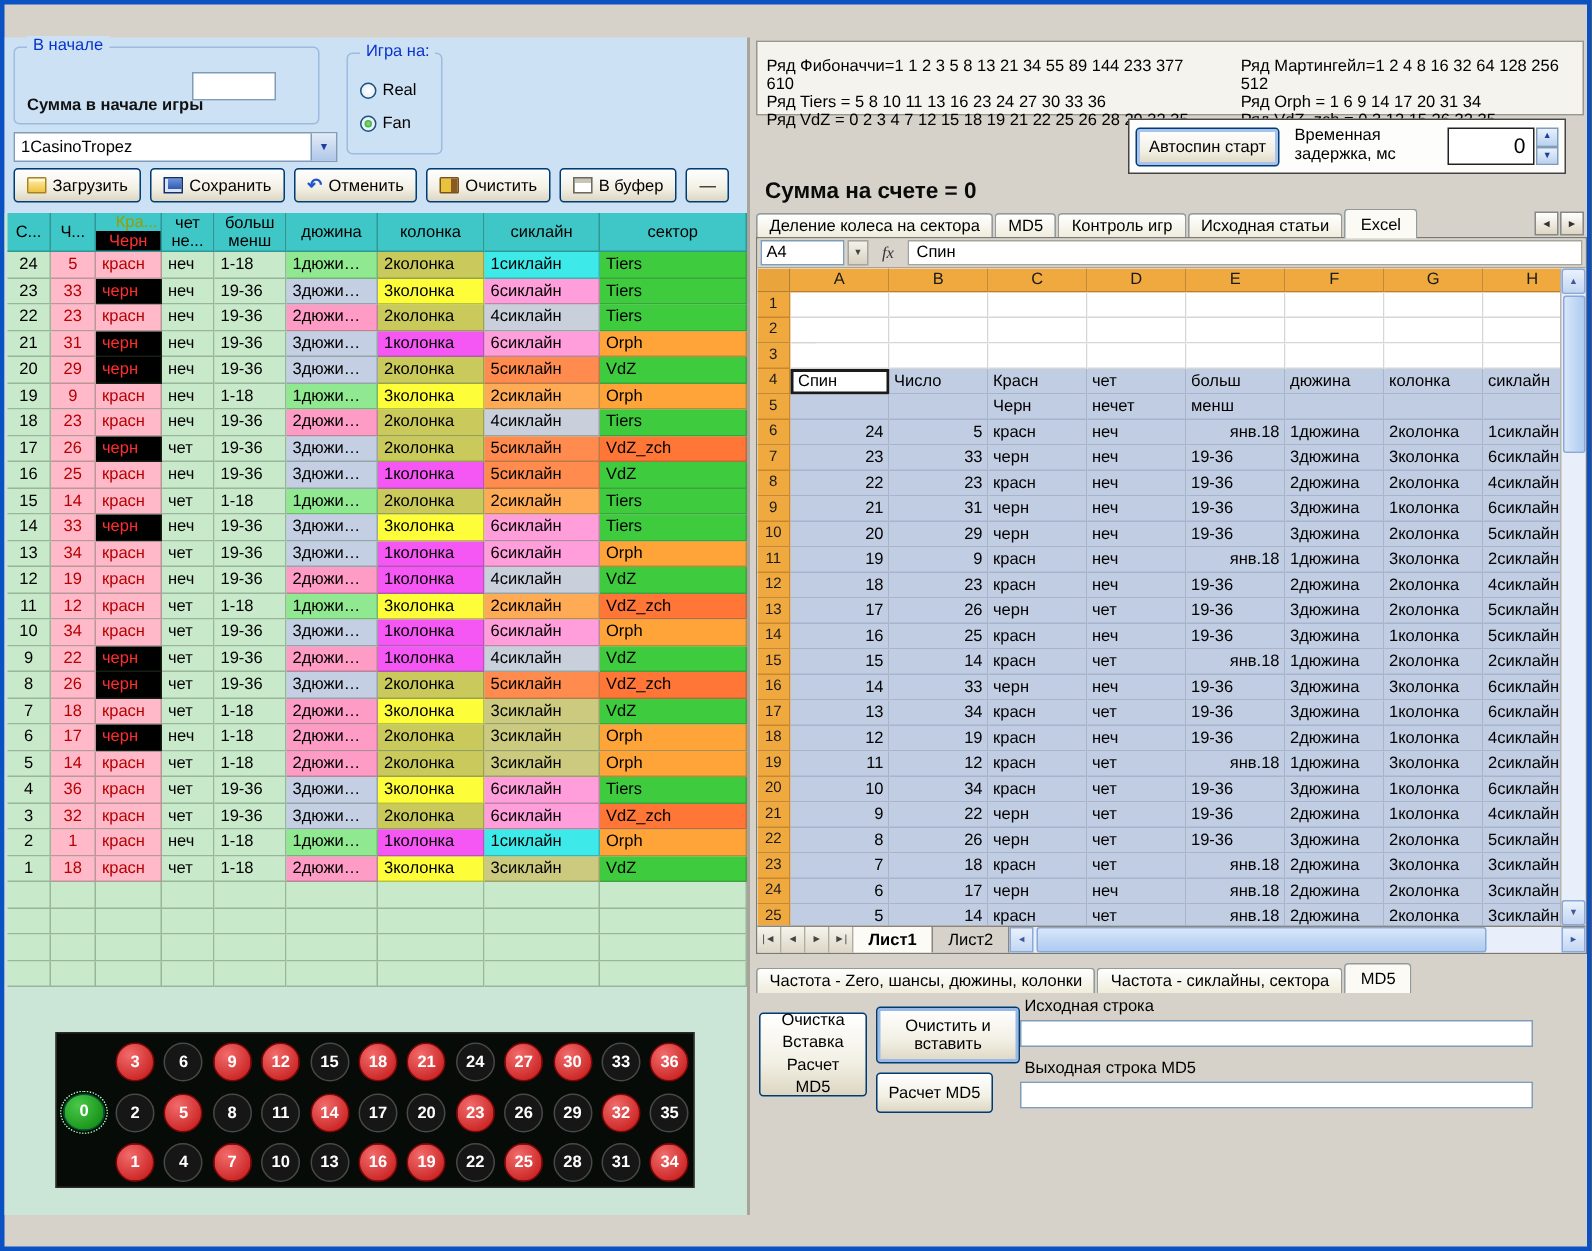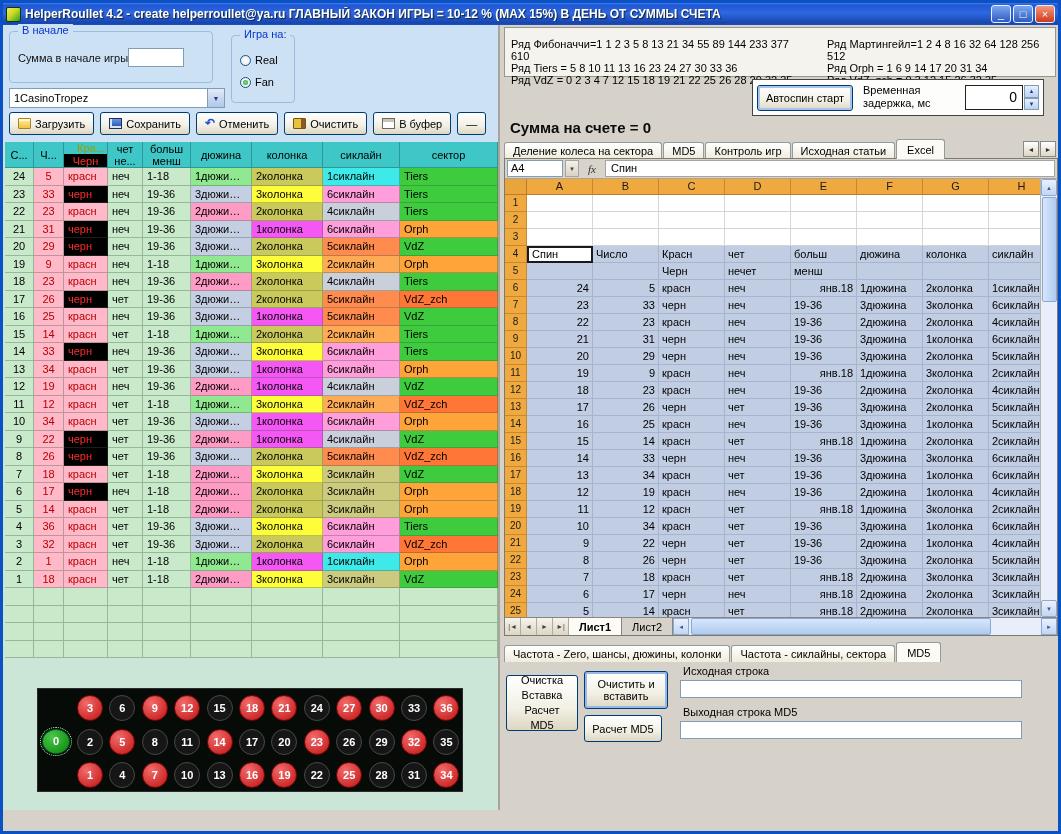--- a/index.html
+++ b/index.html
@@ -18,21 +18,21 @@
     line-height:15px;text-align:center;padding:0;background:linear-gradient(#7BA7F0,#2E5BC0);cursor:default;}
   .wbtn.close{background:linear-gradient(#F09A80,#D03A18);}
   
   .content{position:absolute;left:0;top:22px;width:1055px;height:785px;}
   
   .left-panel{position:absolute;left:0;top:0;width:497px;height:785px;background:#CDE1F5;border-right:2px solid #A8A49C;}
   .left-lower{position:absolute;left:0;top:117px;right:0;bottom:0;background:#CBE6D6;}
   .group{position:absolute;border:1px solid #9DBBDD;border-radius:4px;}
   .group-label{position:absolute;top:-8px;left:8px;background:#CDE1F5;padding:0 4px;font-size:11px;color:#0733CC;}
   .start-group{left:6px;top:6px;width:204px;height:52px;}
-  .start-label{position:absolute;left:8px;top:20px;font-size:11px;color:#111;}
+  .start-label{position:absolute;left:8px;top:32px;font-size:11px;color:#111;font-weight:bold;}
   .start-input{position:absolute;left:118px;top:16px;width:56px;height:19px;border:1px solid #7F9DB9;font-size:11px;padding:1px 3px;}
   .game-group{left:228px;top:10px;width:64px;height:68px;}
   .radio-row{position:absolute;left:8px;display:flex;align-items:center;gap:4px;font-size:11px;cursor:default;}
   .radio{width:11px;height:11px;border-radius:50%;border:1px solid #1C5180;background:radial-gradient(#fff,#DDE8F2);position:relative;}
   .radio.checked::after{content:"";position:absolute;left:2px;top:2px;width:5px;height:5px;border-radius:50%;
     background:radial-gradient(#8BE08B,#1B9E1B);}
   .combo{position:absolute;left:6px;top:63px;width:216px;height:20px;border:1px solid #7F9DB9;background:#fff;
     display:flex;align-items:center;font-size:11px;padding-left:4px;}
   .combo-btn{margin-left:auto;width:17px;height:18px;background:linear-gradient(#E3EBF6,#AFC7E8);
     border-left:1px solid #7F9DB9;color:#1C3E9C;font-size:7px;display:flex;align-items:center;justify-content:center;}
@@ -153,29 +153,20 @@
   .mid-btn.focused{box-shadow:0 0 0 2px #98B8E8 inset;}
   
   .statusbar{position:absolute;left:0;right:0;bottom:0;height:21px;background:#D6D2C9;}
   .status-inner{position:absolute;left:2px;top:2px;right:2px;bottom:2px;border:1px solid;
     border-color:#9C9890 #FFF #FFF #9C9890;font-size:11px;line-height:15px;padding-left:5px;color:#000;}
 </style>
 </head>
 <body>
 
 <div class="window">
-  <div class="titlebar">
-    <span class="app-icon"></span>
-    <span class="title-text">HelperRoullet 4.2 - create helperroullet@ya.ru ГЛАВНЫЙ ЗАКОН ИГРЫ = 10-12 % (MAX 15%) В ДЕНЬ ОТ СУММЫ СЧЕТА</span>
-    <span class="win-buttons">
-      <button class="wbtn">_</button>
-      <button class="wbtn">□</button>
-      <button class="wbtn close">×</button>
-    </span>
-  </div>
 
   <div class="content">
 
     <div class="left-panel">
       <div class="left-lower"></div>
 
       <div class="group start-group">
         <span class="group-label">В начале</span>
         <span class="start-label">Сумма в начале игры</span>
         <input class="start-input" value="" style="">
@@ -985,21 +976,21 @@
           <div class="tab">Частота - сиклайны, сектора</div>
           <div class="tab active">MD5</div>
         </div>
 
       <div>
         <button class="big-btn">
           <span>Очистка</span>
           <span>Вставка</span>
           <span>Расчет MD5</span>
         </button>
-        <button class="mid-btn focused" style="top:646px;width:84px;height:38px;">Очистить и вставить</button>
+        <button class="mid-btn focused" style="top:646px;width:96px;height:38px;">Очистить и вставить</button>
         <button class="mid-btn" style="top:690px;width:78px;height:27px;">Расчет MD5</button>
         <span class="md5-label" style="left:181px;top:640px;">Исходная строка</span>
         <input class="md5-input" style="left: 178px; top: 655px;" value="">
         <span class="md5-label" style="left:181px;top:681px;">Выходная строка MD5</span>
         <input class="md5-input" style="left: 178px; top: 696px;" value="">
       </div>
     </div>
   </div>
 
 </div>

